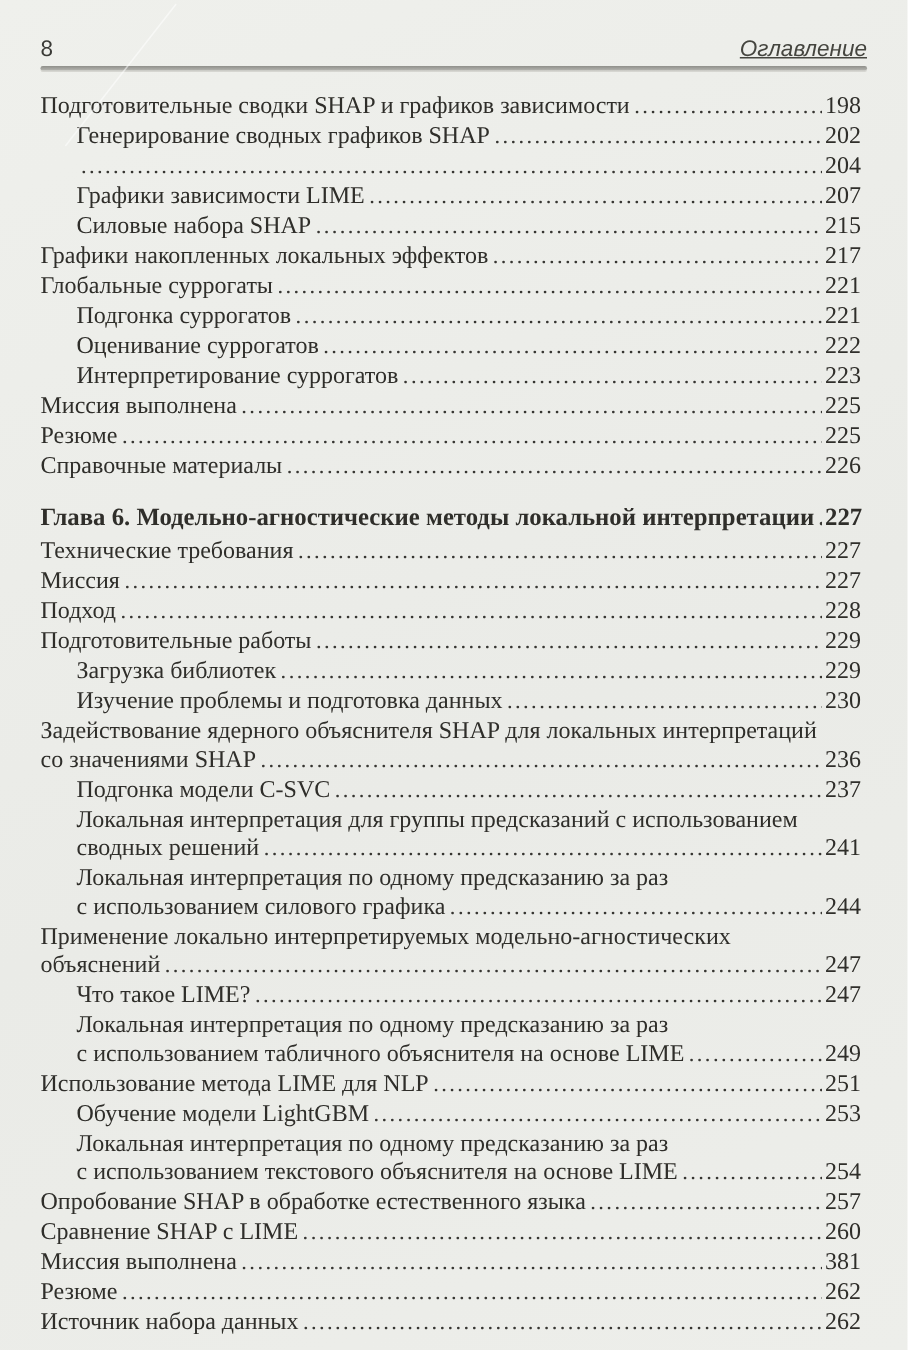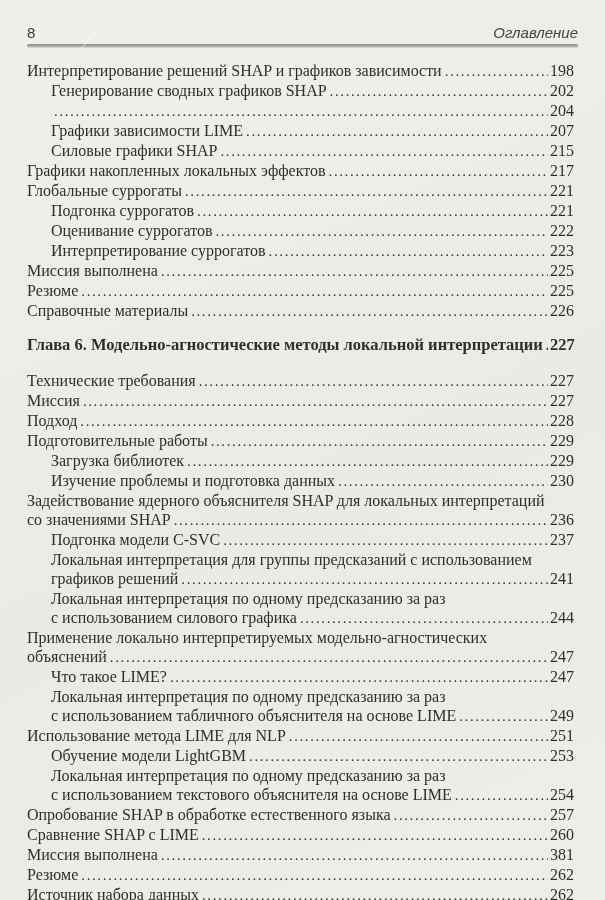--- a/index.html
+++ b/index.html
@@ -26,20 +26,21 @@
   .folio {
     font-family: "Liberation Sans", sans-serif;
     font-size: 15px;
     color: #3a3a36;
   }
   .running-title {
     font-family: "Liberation Sans", sans-serif;
     font-style: italic;
     font-size: 15px;
     color: #45453f;
+    text-decoration: underline;
   }
   .header-rule {
     height: 3px;
     background: linear-gradient(#8f8f8a, #b5b5b0);
     border-radius: 2px;
     box-shadow: 0 1px 0 #d6d6d1;
   }
   
   .toc { margin-top: 14px; }
   .toc-row {
@@ -63,21 +64,21 @@
     font-size: 15px;
   }
   .toc-row .pg {
     flex: 0 0 auto;
     min-width: 28px;
     text-align: left;
   }
   .chapter-heading {
     font-weight: bold;
     margin-top: 14px;
-    margin-bottom: 16px;
+    margin-bottom: 2px;
     font-size: 16.5px;
   }
   .chapter-heading .dots::after { letter-spacing: 1.8px; }
   
   .scan-artifact {
     position: absolute;
     top: -10px; left: 80px;
     width: 1px; height: 120px;
     background: rgba(255,255,255,0.55);
     transform: rotate(38deg);
@@ -91,40 +92,40 @@
   <div class="scan-artifact"></div>
 
   <div class="running-header">
     <span class="folio">8</span>
     <span class="running-title">Оглавление</span>
   </div>
   <div class="header-rule"></div>
 
   <div class="toc" id="toc">
       <div class="toc-row indent0">
-        <span class="t">Интерпретирование решений SHAP и графиков зависимости</span>
+        <span class="t">Подготовительные сводки SHAP и графиков зависимости</span>
         <span class="dots"></span>
         <span class="pg">198</span>
       </div>
       <div class="toc-row indent1">
         <span class="t">Генерирование сводных графиков SHAP</span>
         <span class="dots"></span>
         <span class="pg">202</span>
       </div>
       <div class="toc-row indent1">
         <span class="dots"></span>
         <span class="pg">204</span>
       </div>
       <div class="toc-row indent1">
         <span class="t">Графики зависимости LIME</span>
         <span class="dots"></span>
         <span class="pg">207</span>
       </div>
       <div class="toc-row indent1">
-        <span class="t">Силовые графики SHAP</span>
+        <span class="t">Силовые набора SHAP</span>
         <span class="dots"></span>
         <span class="pg">215</span>
       </div>
       <div class="toc-row indent0">
         <span class="t">Графики накопленных локальных эффектов</span>
         <span class="dots"></span>
         <span class="pg">217</span>
       </div>
       <div class="toc-row indent0">
         <span class="t">Глобальные суррогаты</span>
@@ -206,21 +207,21 @@
       </div>
       <div class="toc-row indent1">
         <span class="t">Подгонка модели C-SVC</span>
         <span class="dots"></span>
         <span class="pg">237</span>
       </div>
       <div class="toc-row indent1">
         <span class="t">Локальная интерпретация для группы предсказаний с использованием</span>
       </div>
       <div class="toc-row indent1">
-        <span class="t">графиков решений</span>
+        <span class="t">сводных решений</span>
         <span class="dots"></span>
         <span class="pg">241</span>
       </div>
       <div class="toc-row indent1">
         <span class="t">Локальная интерпретация по одному предсказанию за раз</span>
       </div>
       <div class="toc-row indent1">
         <span class="t">с использованием силового графика</span>
         <span class="dots"></span>
         <span class="pg">244</span>

